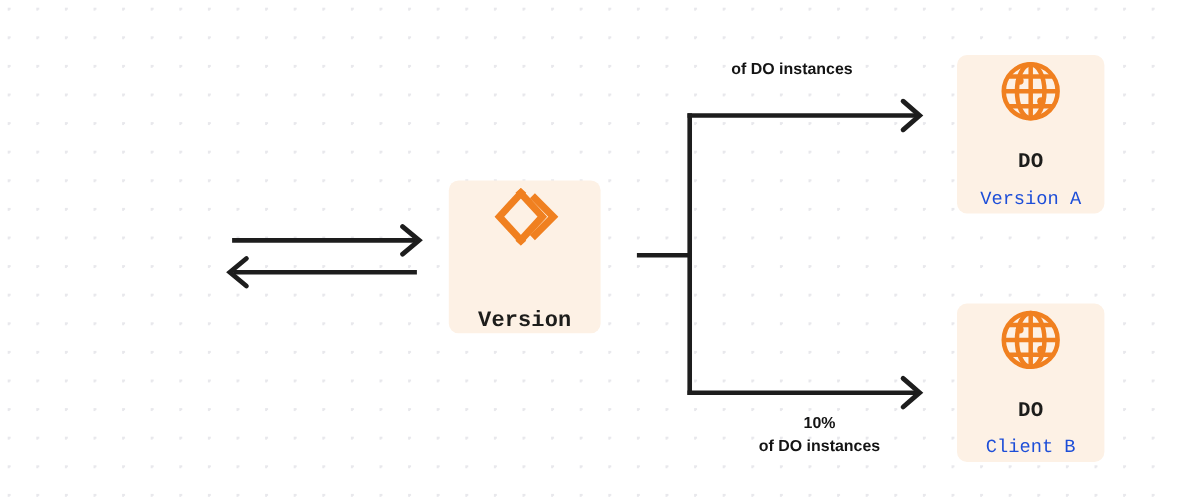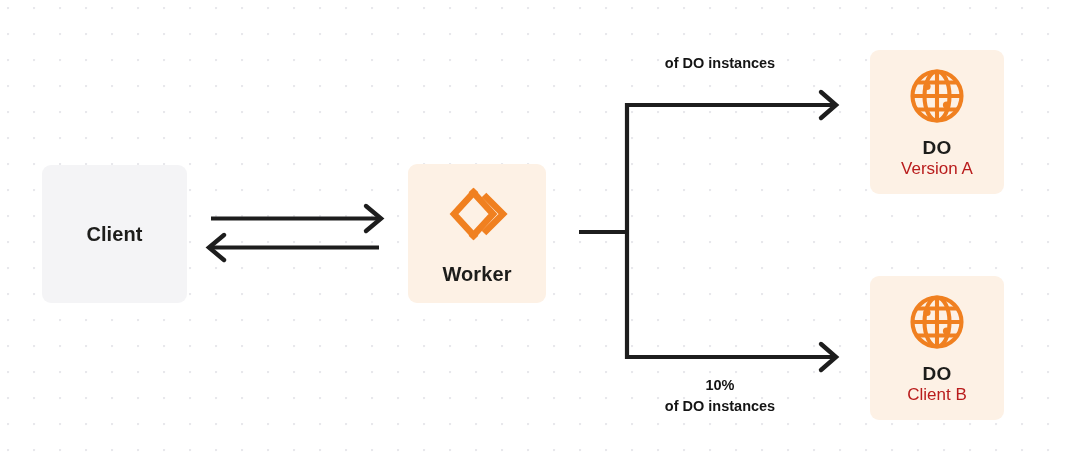--- a/index.html
+++ b/index.html
@@ -24,21 +24,22 @@
     background-position: 7px 7px;
   }
 
   .node {
     position: absolute;
     box-sizing: border-box;
     border-radius: 9px;
     display: flex;
     flex-direction: column;
     align-items: center;
-    justify-content: center;
+    justify-content: space-between;
+    font-family: Liberation Mono, monospace;
   }
 
   
   #node-client {
     left: 42px;
     top: 165px;
     width: 145px;
     height: 138px;
     background-color: #f4f4f6;
   }
@@ -87,41 +88,41 @@
   .do-node .node-title {
     font-size: 19px;
     font-weight: bold;
     color: #1d1d1b;
     letter-spacing: 0.2px;
     line-height: 1.15;
   }
   .do-node .node-subtitle {
     font-size: 17px;
     font-weight: normal;
-    color: #b91c1c;
+    color: #1d4ed8;
     line-height: 1.35;
   }
 
   
   .edge-label {
     position: absolute;
     text-align: center;
     font-size: 14.5px;
     font-weight: bold;
     color: #141414;
     line-height: 1.45;
     white-space: nowrap;
   }
   #label-branch-a {
     left: 595px;
     top: 53px;
     width: 250px;
   }
   #label-branch-b {
-    left: 595px;
+    left: 620px;
     top: 375px;
     width: 250px;
   }
 
   
   #edges-layer {
     position: absolute;
     left: 0;
     top: 0;
     width: 1072px;
@@ -156,36 +157,33 @@
       <line x1="625" y1="105" x2="833" y2="105" stroke="#1d1d1d" stroke-width="4.2" stroke-linecap="butt"></line>
       <polyline points="821,92 836,105 821,118" fill="none" stroke="#1d1d1d" stroke-width="4.4" stroke-linecap="round" stroke-linejoin="miter"></polyline>
     </g>
 
     <g>
       <line x1="625" y1="357" x2="833" y2="357" stroke="#1d1d1d" stroke-width="4.2" stroke-linecap="butt"></line>
       <polyline points="821,344 836,357 821,370" fill="none" stroke="#1d1d1d" stroke-width="4.4" stroke-linecap="round" stroke-linejoin="miter"></polyline>
     </g>
   </svg>
 
-  <div class="node" id="node-client">
-    <span class="node-title">Client</span>
-  </div>
 
   <div class="node" id="node-worker">
     <span class="node-icon">
       <svg width="62" height="62" viewBox="0 0 62 62" aria-hidden="true">
 
         <polyline points="30,7 8,31 30,55" fill="none" stroke="#f08020" stroke-width="6.5" stroke-linejoin="miter" stroke-linecap="butt"></polyline>
 
         <polyline points="25,7 47,31 25,55" fill="none" stroke="#f08020" stroke-width="6.5" stroke-linejoin="miter" stroke-linecap="butt"></polyline>
 
         <polyline points="38,12 57,31 38,50" fill="none" stroke="#f08020" stroke-width="6.5" stroke-linejoin="miter" stroke-linecap="butt"></polyline>
       </svg>
     </span>
-    <span class="node-title">Worker</span>
+    <span class="node-title">Version</span>
   </div>
 
   <div class="node do-node" id="node-do-a">
     <span class="node-icon">
       <svg width="58" height="58" viewBox="0 0 58 58" aria-hidden="true">
         <g fill="none" stroke="#f08020" stroke-width="4.1">
           <circle cx="29" cy="29" r="24.5"></circle>
           <line x1="4.5" y1="29" x2="53.5" y2="29"></line>
           <line x1="29" y1="4.5" x2="29" y2="53.5"></line>
           <ellipse cx="29" cy="29" rx="12.5" ry="24.5"></ellipse>

